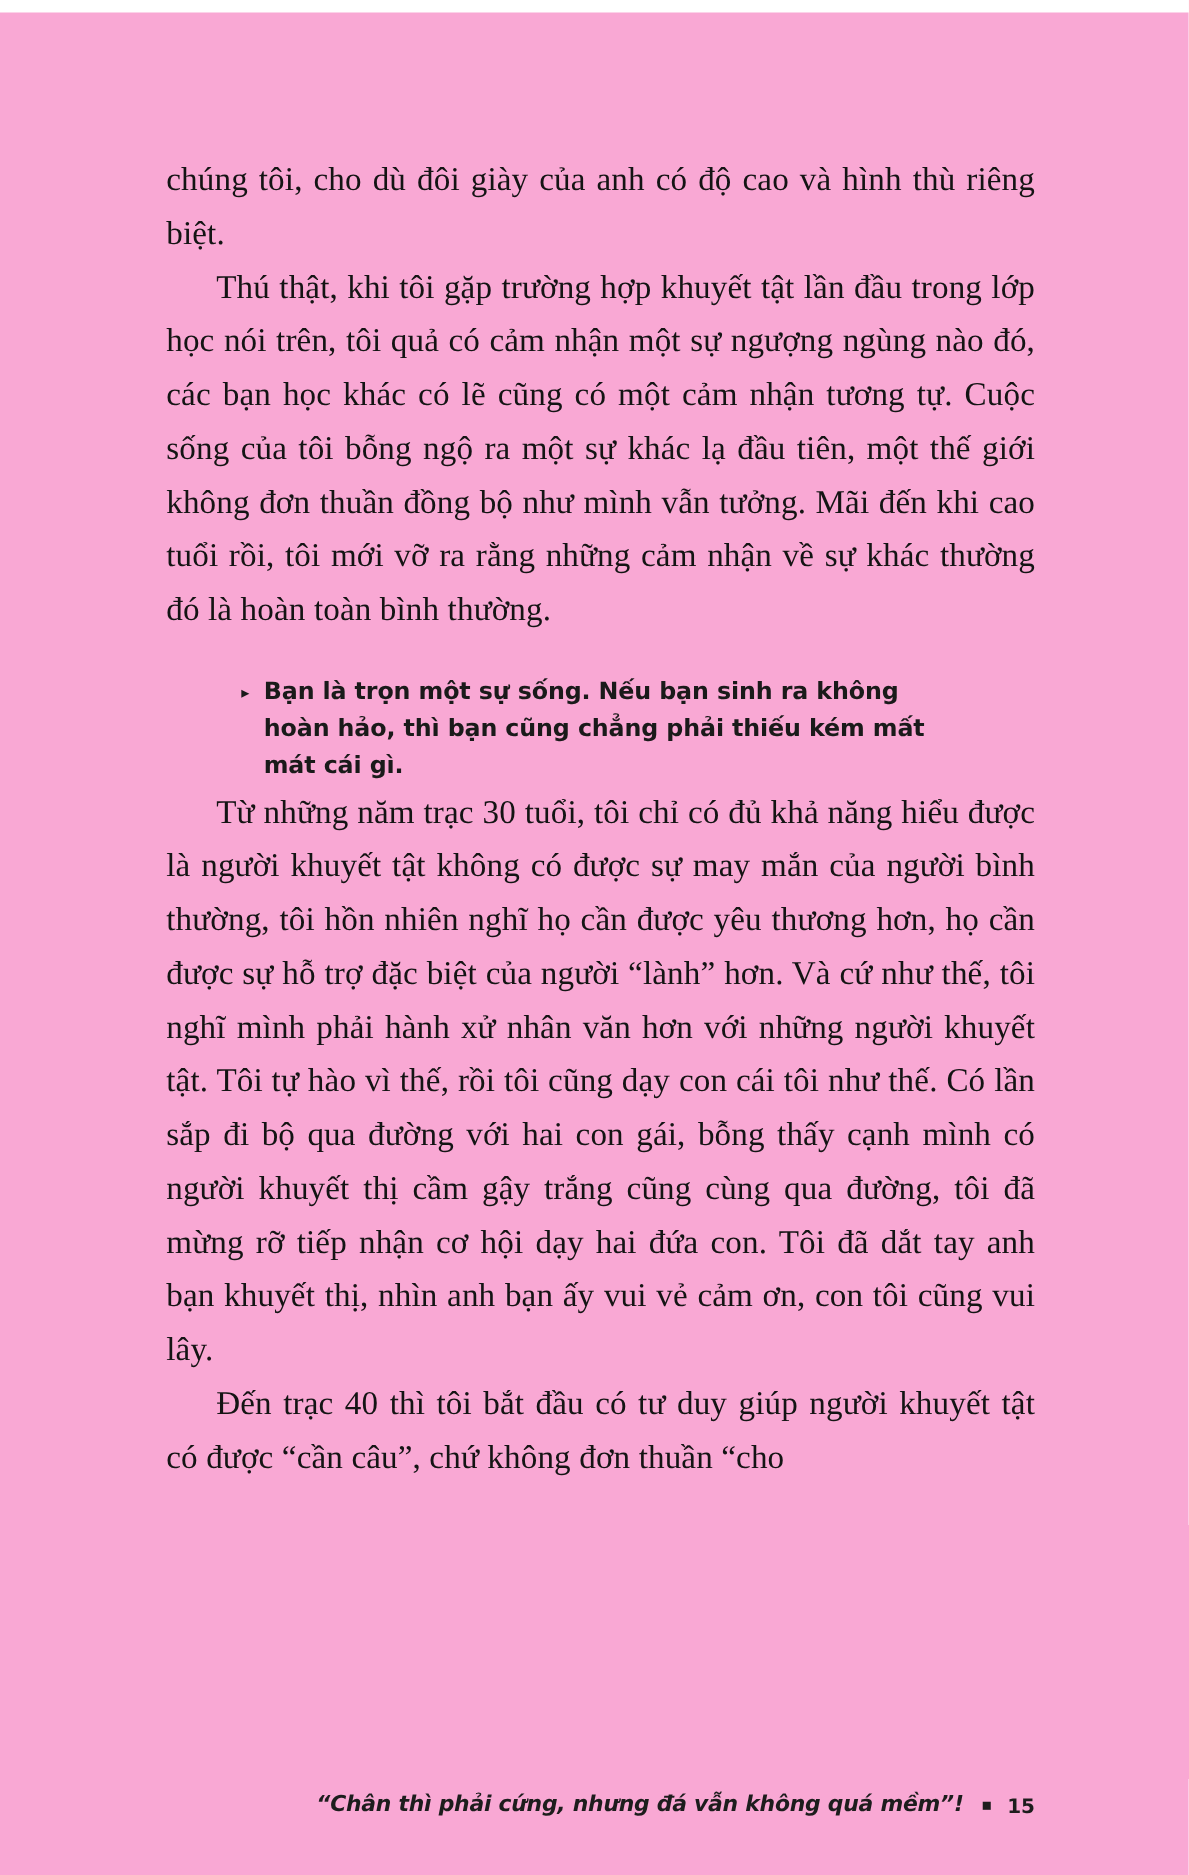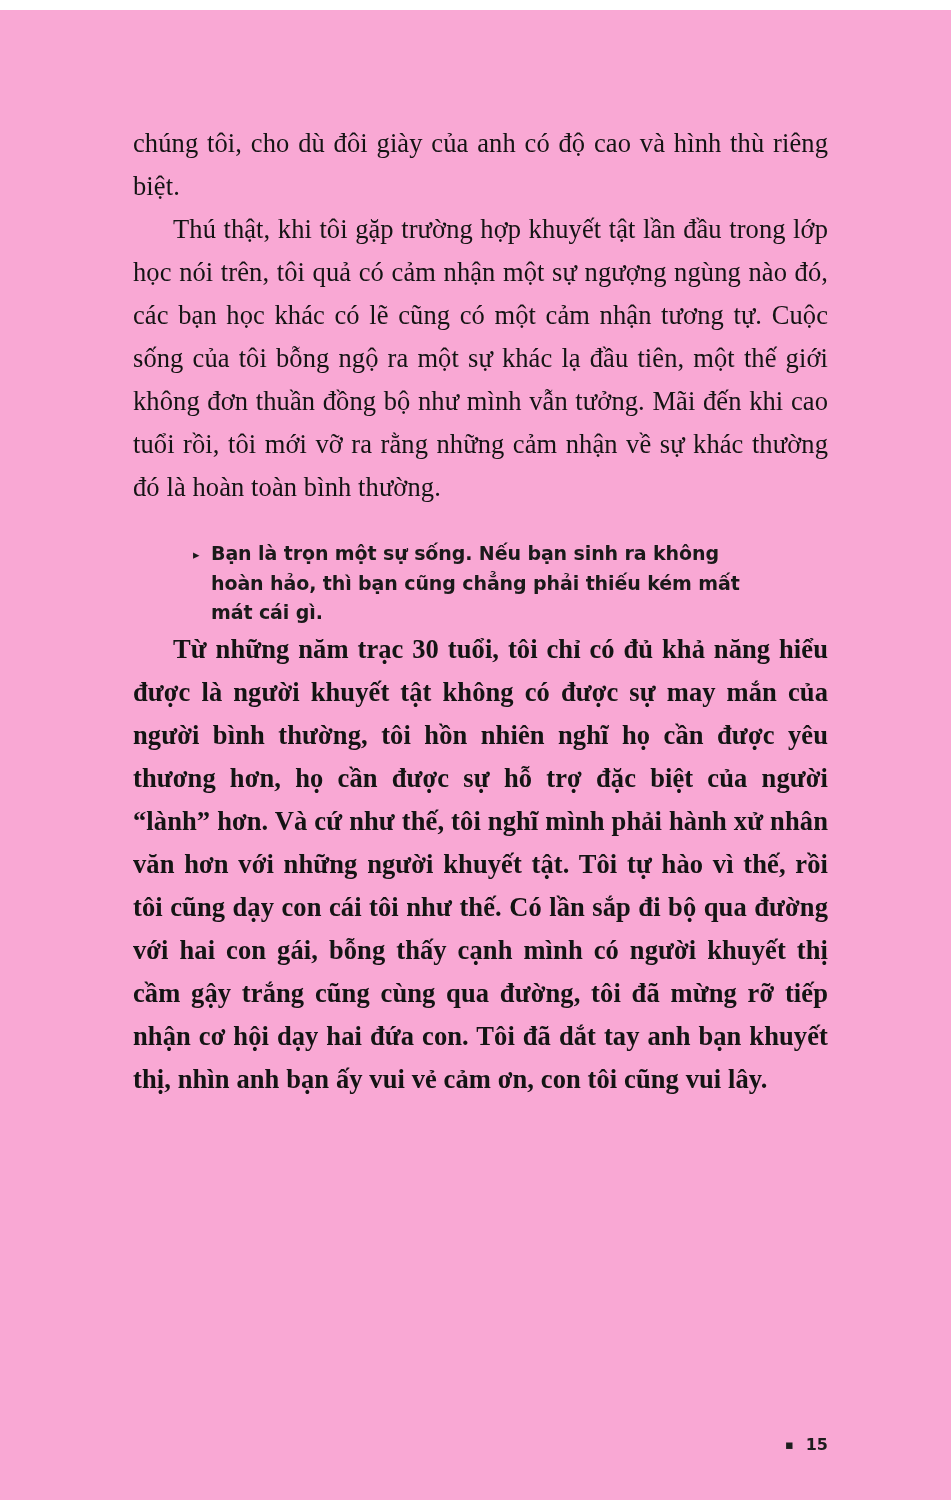--- a/index.html
+++ b/index.html
@@ -65,21 +65,20 @@
   .quote-attrib {
     margin-top: 6px;
     font-size: 19px;
     line-height: 29px;
     font-style: italic;
     font-weight: 600;
     color: #1a1a1a;
   }
   .after-quote {
     margin-top: 40px;
-    font-weight: bold;
   }
   .par-gap {
     margin-top: 0;
   }
   .footer {
     position: absolute;
     left: 133px;
     right: 123px;
     bottom: 56px;
     display: flex;
@@ -119,21 +118,23 @@
 
     <div class="quote-block">
       <div class="quote-line">
         <span class="quote-bullet">▸</span>
         <span>Bạn là trọn một sự sống. Nếu bạn sinh ra không hoàn hảo, thì bạn cũng chẳng phải thiếu kém mất mát cái gì.</span>
       </div>
     </div>
 
     <p class="body-par indent after-quote">Từ những năm trạc 30 tuổi, tôi chỉ có đủ khả năng hiểu được là người khuyết tật không có được sự may mắn của người bình thường, tôi hồn nhiên nghĩ họ cần được yêu thương hơn, họ cần được sự hỗ trợ đặc biệt của người “lành” hơn. Và cứ như thế, tôi nghĩ mình phải hành xử nhân văn hơn với những người khuyết tật. Tôi tự hào vì thế, rồi tôi cũng dạy con cái tôi như thế. Có lần sắp đi bộ qua đường với hai con gái, bỗng thấy cạnh mình có người khuyết thị cầm gậy trắng cũng cùng qua đường, tôi đã mừng rỡ tiếp nhận cơ hội dạy hai đứa con. Tôi đã dắt tay anh bạn khuyết thị, nhìn anh bạn ấy vui vẻ cảm ơn, con tôi cũng vui lây.</p>
 
+    <p class="body-par indent par-gap">Đến trạc 40 thì tôi bắt đầu có tư duy giúp người khuyết tật có được “cần câu”, chứ không đơn thuần “cho</p>
 
   </div>
 
   <div class="footer">
+    <span class="footer-title">“Chân thì phải cứng, nhưng đá vẫn không quá mềm”!</span>
     <span class="footer-dot">▪</span>
     <span class="footer-page">15</span>
   </div>
 
 </div>
 
 </body></html>

